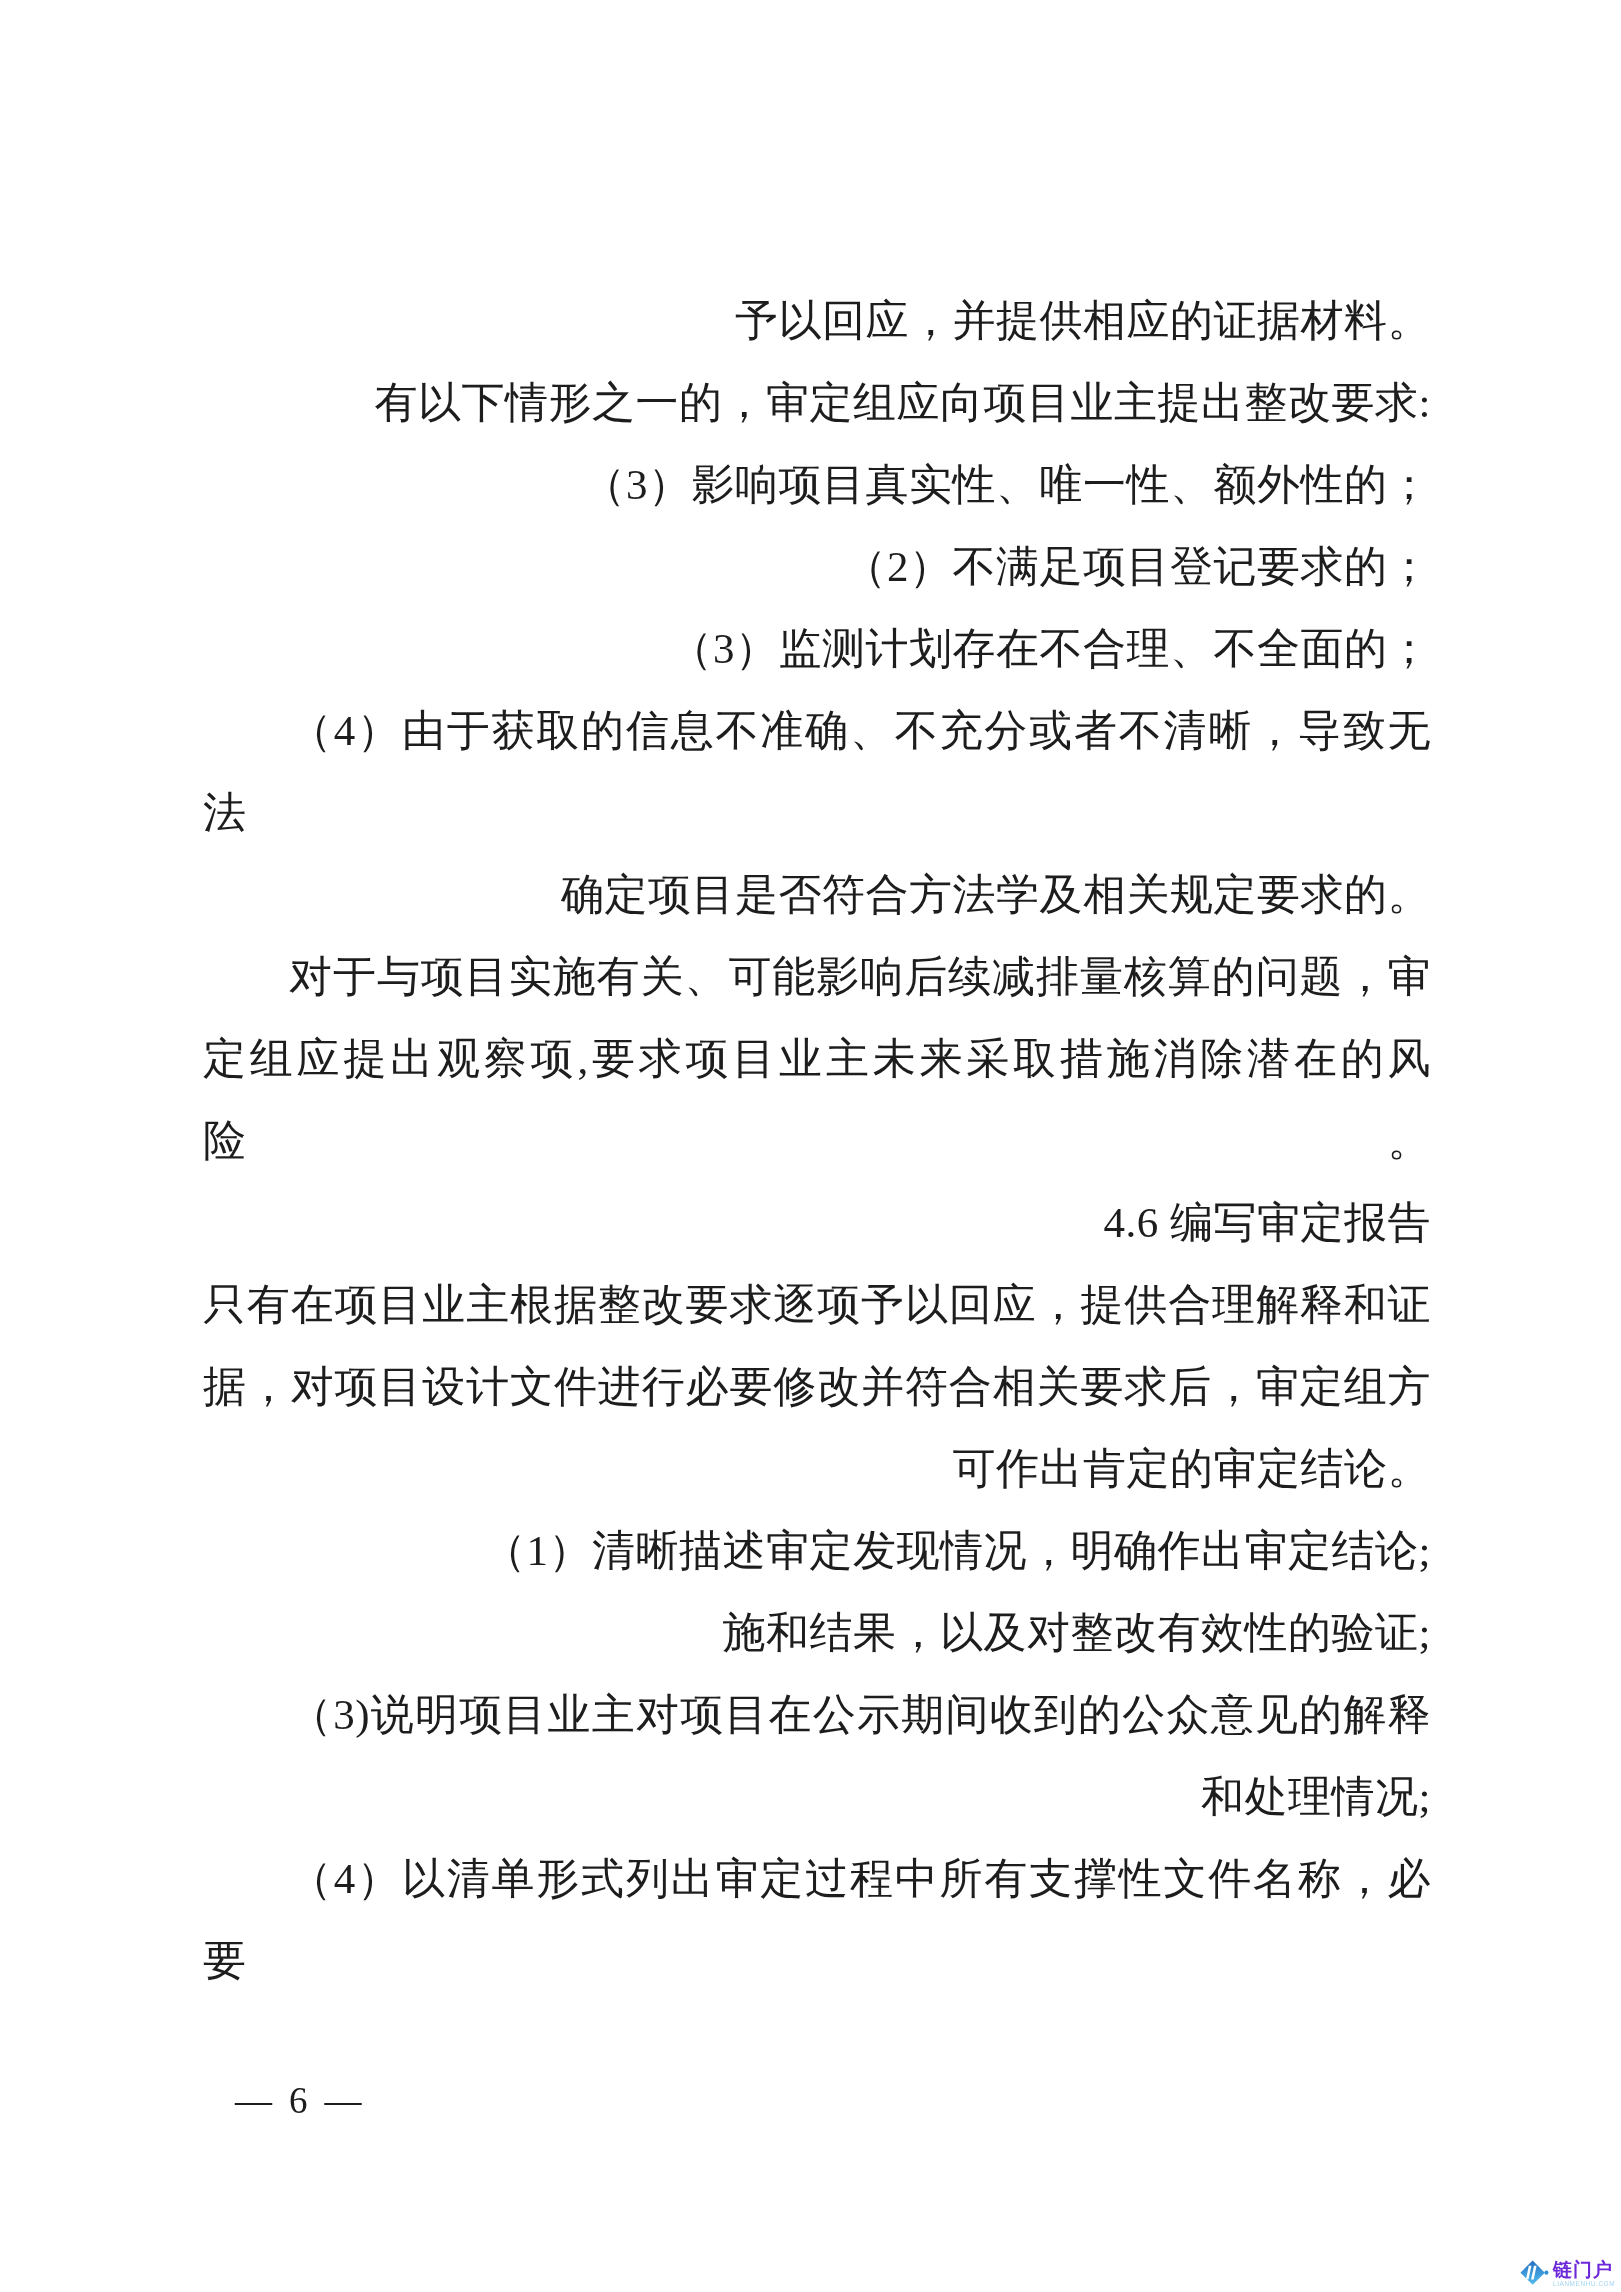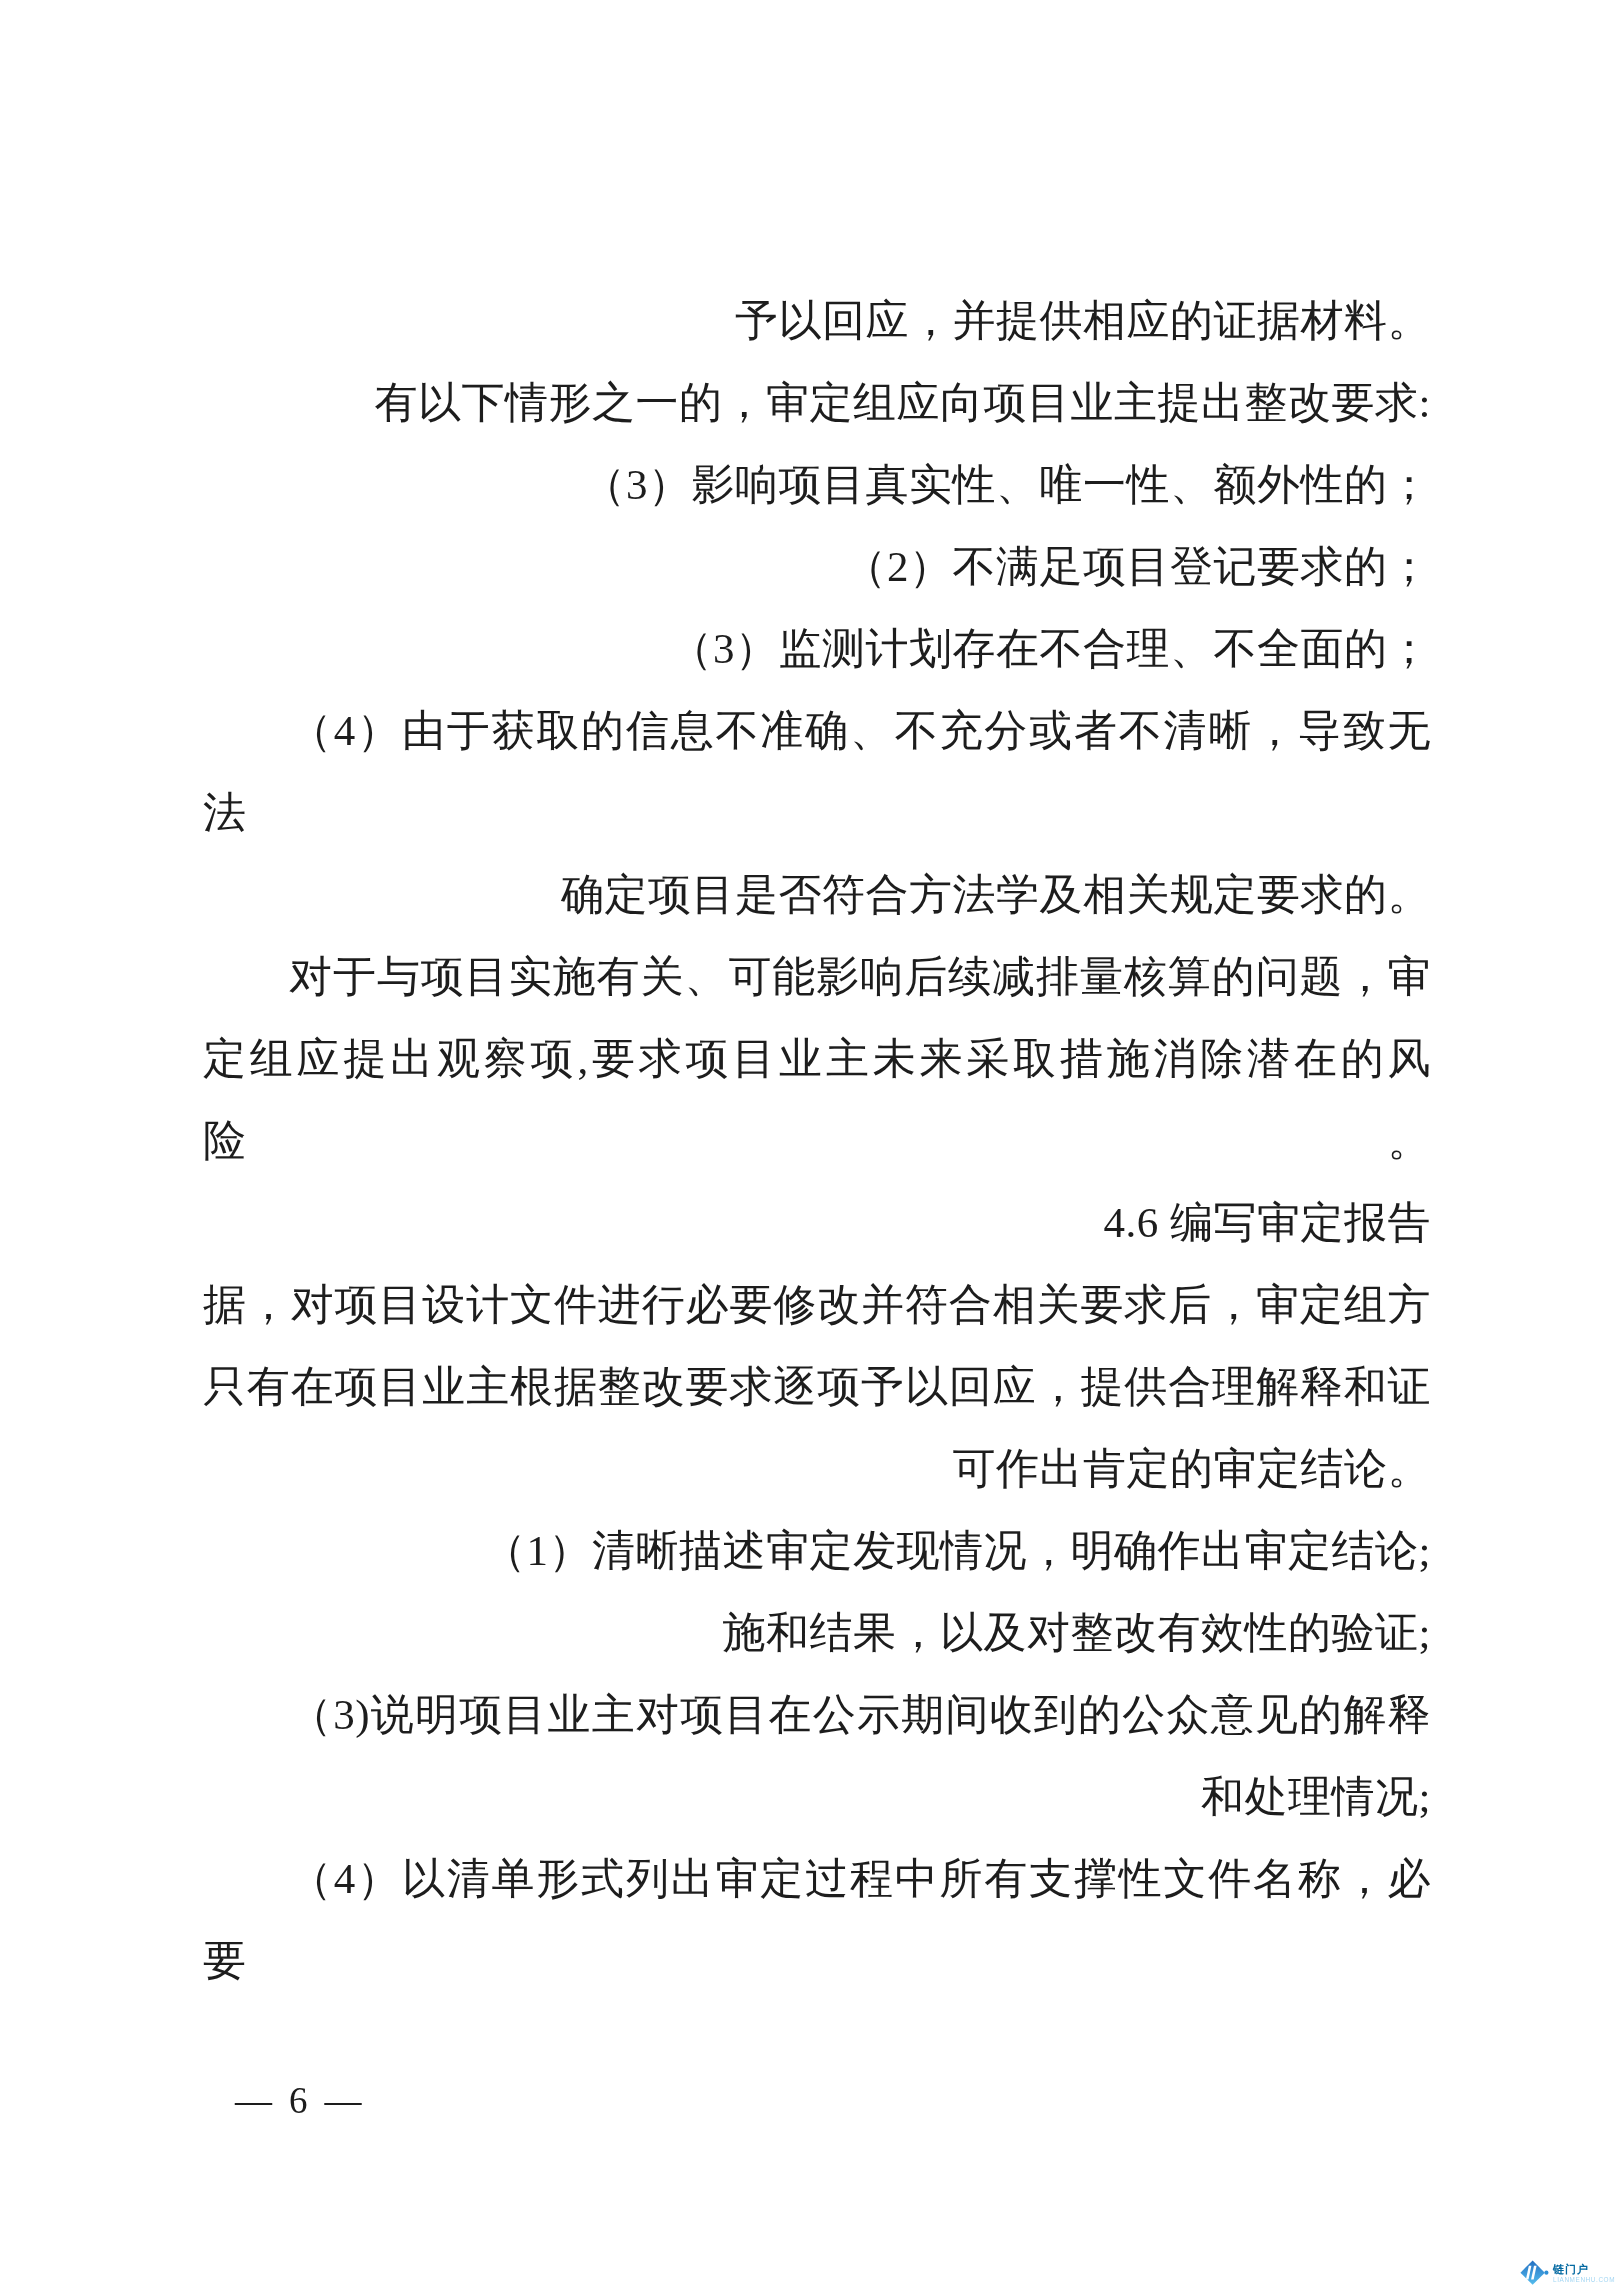--- a/index.html
+++ b/index.html
@@ -58,23 +58,23 @@
     width: 31px;
     height: 31px;
     flex: 0 0 auto;
   }
   .wm-text {
     display: flex;
     flex-direction: column;
     line-height: 1;
   }
   .wm-brand {
-    font-size: 11px;
+    font-size: 19px;
     font-weight: bold;
-    color: #0369a1;
+    color: #6d28d9;
     letter-spacing: 1px;
     font-family: "Liberation Sans", "DejaVu Sans", sans-serif;
   }
   .wm-domain {
     font-size: 6.4px;
     color: #a3d6f3;
     letter-spacing: 0.6px;
     margin-top: 2px;
     font-family: "Liberation Sans", "DejaVu Sans", sans-serif;
   }
@@ -89,22 +89,22 @@
   <div class="line">予以回应，并提供相应的证据材料。</div>
       <div class="line indent">有以下情形之一的，审定组应向项目业主提出整改要求:</div>
       <div class="line indent">（3）影响项目真实性、唯一性、额外性的；</div>
       <div class="line indent">（2）不满足项目登记要求的；</div>
       <div class="line indent">（3）监测计划存在不合理、不全面的；</div>
       <div class="line indent fill">（4）由于获取的信息不准确、不充分或者不清晰，导致无法</div>
       <div class="line">确定项目是否符合方法学及相关规定要求的。</div>
       <div class="line indent fill">对于与项目实施有关、可能影响后续减排量核算的问题，审</div>
       <div class="line fill">定组应提出观察项,要求项目业主未来采取措施消除潜在的风险。</div>
       <div class="line indent">4.6 编写审定报告</div>
+      <div class="line fill">只有在项目业主根据整改要求逐项予以回应，提供合理解释和证</div>
       <div class="line fill">据，对项目设计文件进行必要修改并符合相关要求后，审定组方</div>
-      <div class="line fill">只有在项目业主根据整改要求逐项予以回应，提供合理解释和证</div>
       <div class="line">可作出肯定的审定结论。</div>
       <div class="line indent">（1）清晰描述审定发现情况，明确作出审定结论;</div>
       <div class="line">施和结果，以及对整改有效性的验证;</div>
       <div class="line indent fill">（3)说明项目业主对项目在公示期间收到的公众意见的解释</div>
       <div class="line">和处理情况;</div>
       <div class="line indent fill">（4）以清单形式列出审定过程中所有支撑性文件名称，必要</div>
     </section>
 
   <div class="pagenum">— 6 —</div>
 

